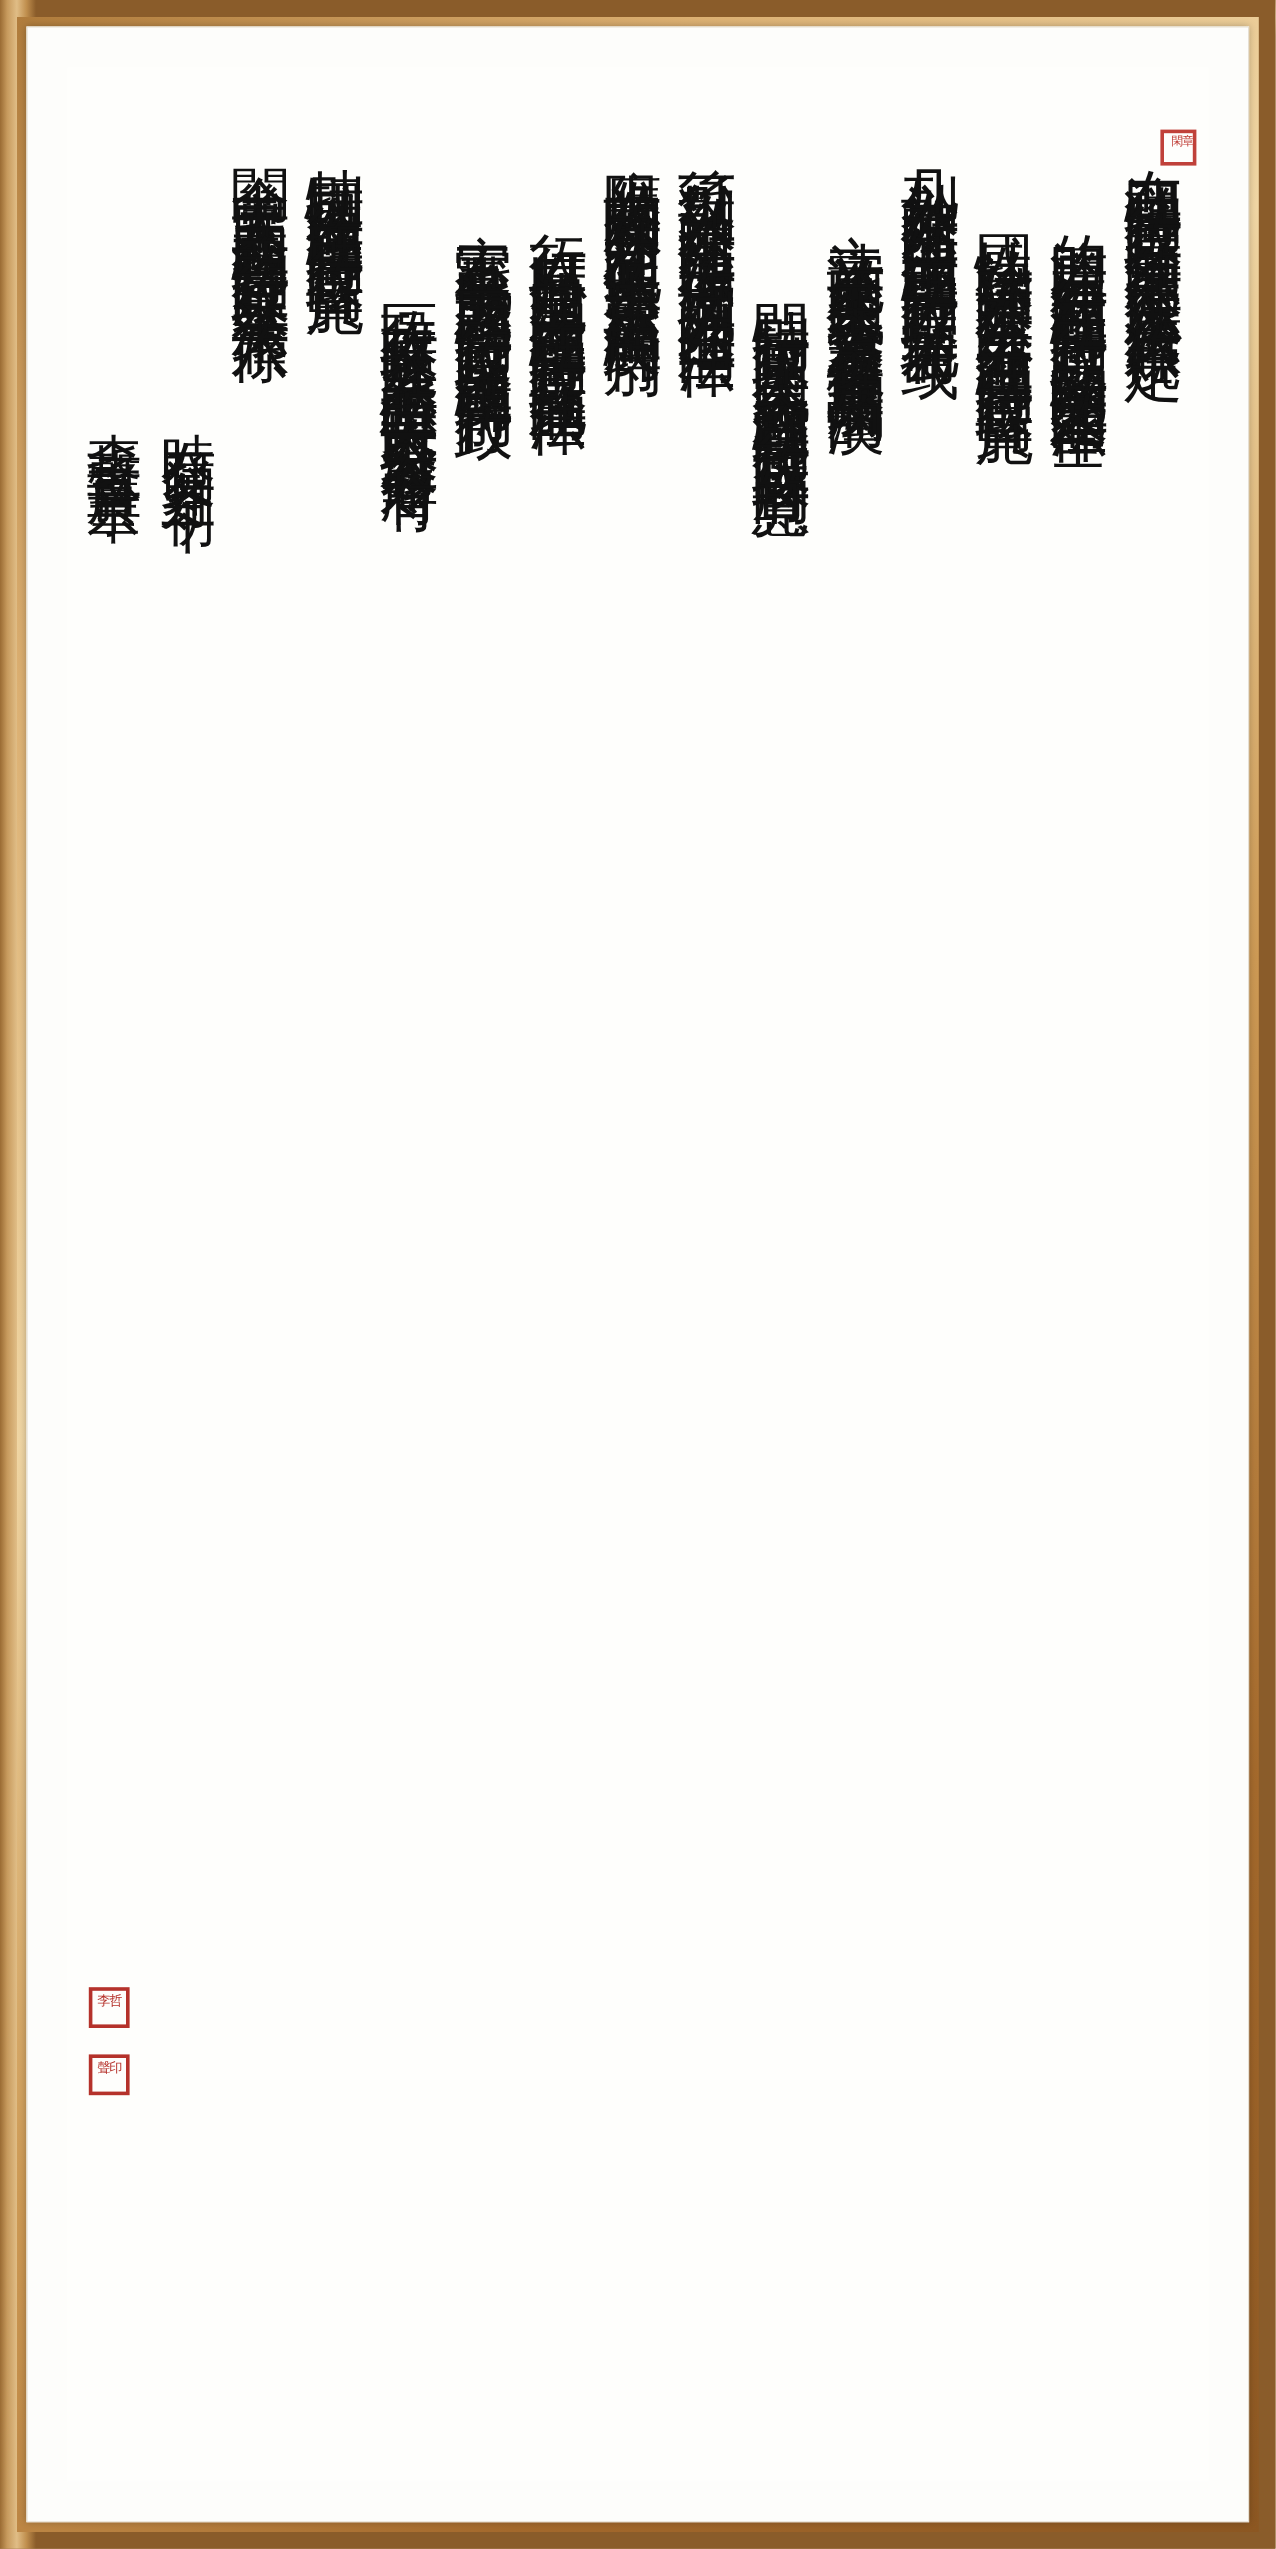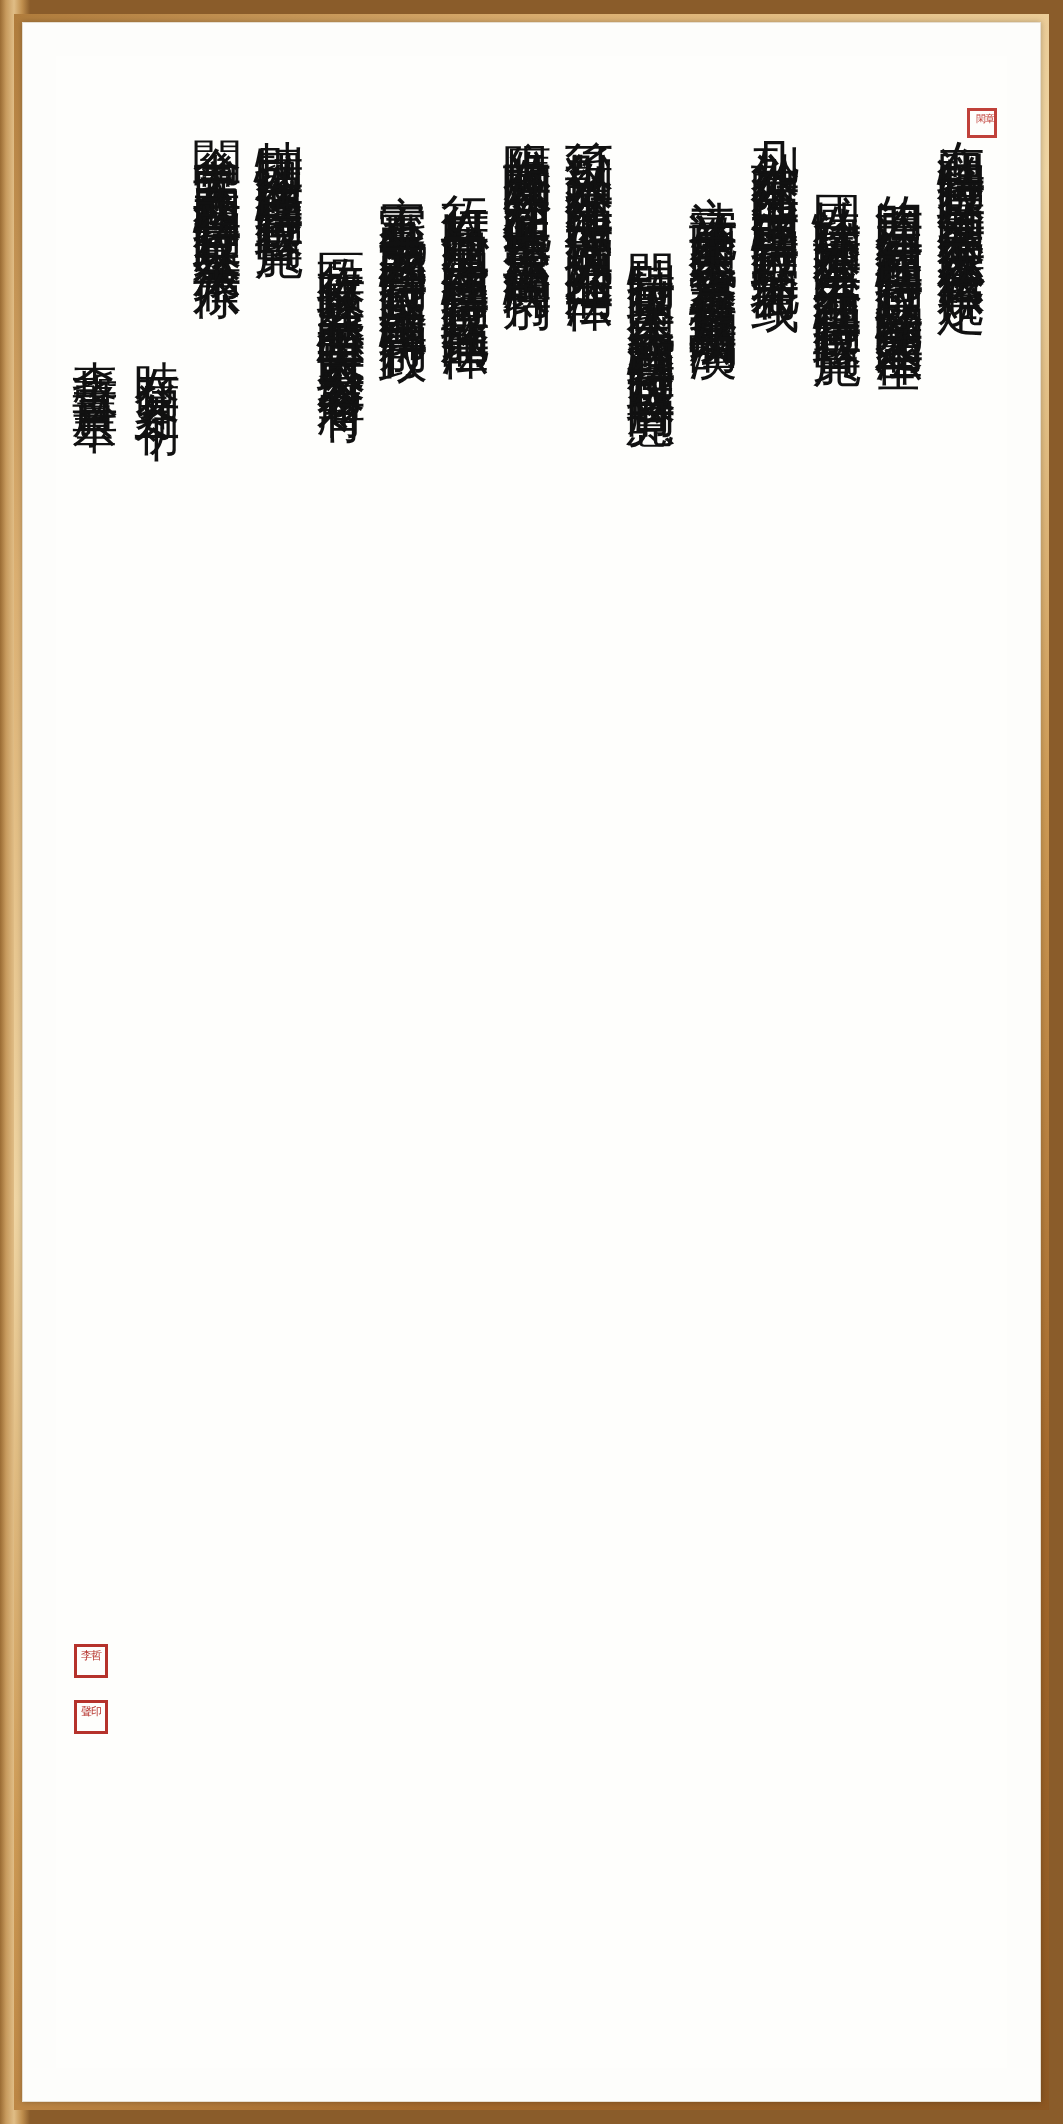--- a/index.html
+++ b/index.html
@@ -78,21 +78,21 @@
   .column.indent-1 { padding-top: 54px; }
   .column.indent-2 { padding-top: 112px; }
   .column.sign {
     font-size: 46px;
     letter-spacing: 8px;
     padding-top: 222px;
   }
   .seals {
     position: absolute;
     left: 18px;
-    bottom: 312px;
+    bottom: 300px;
     width: 48px;
   }
   .seal {
     width: 34px;
     height: 34px;
     border: 3px solid #b5322b;
     color: #b5322b;
     font-family: "DejaVu Serif", "Liberation Serif", serif;
     font-size: 11px;
     line-height: 13px;

